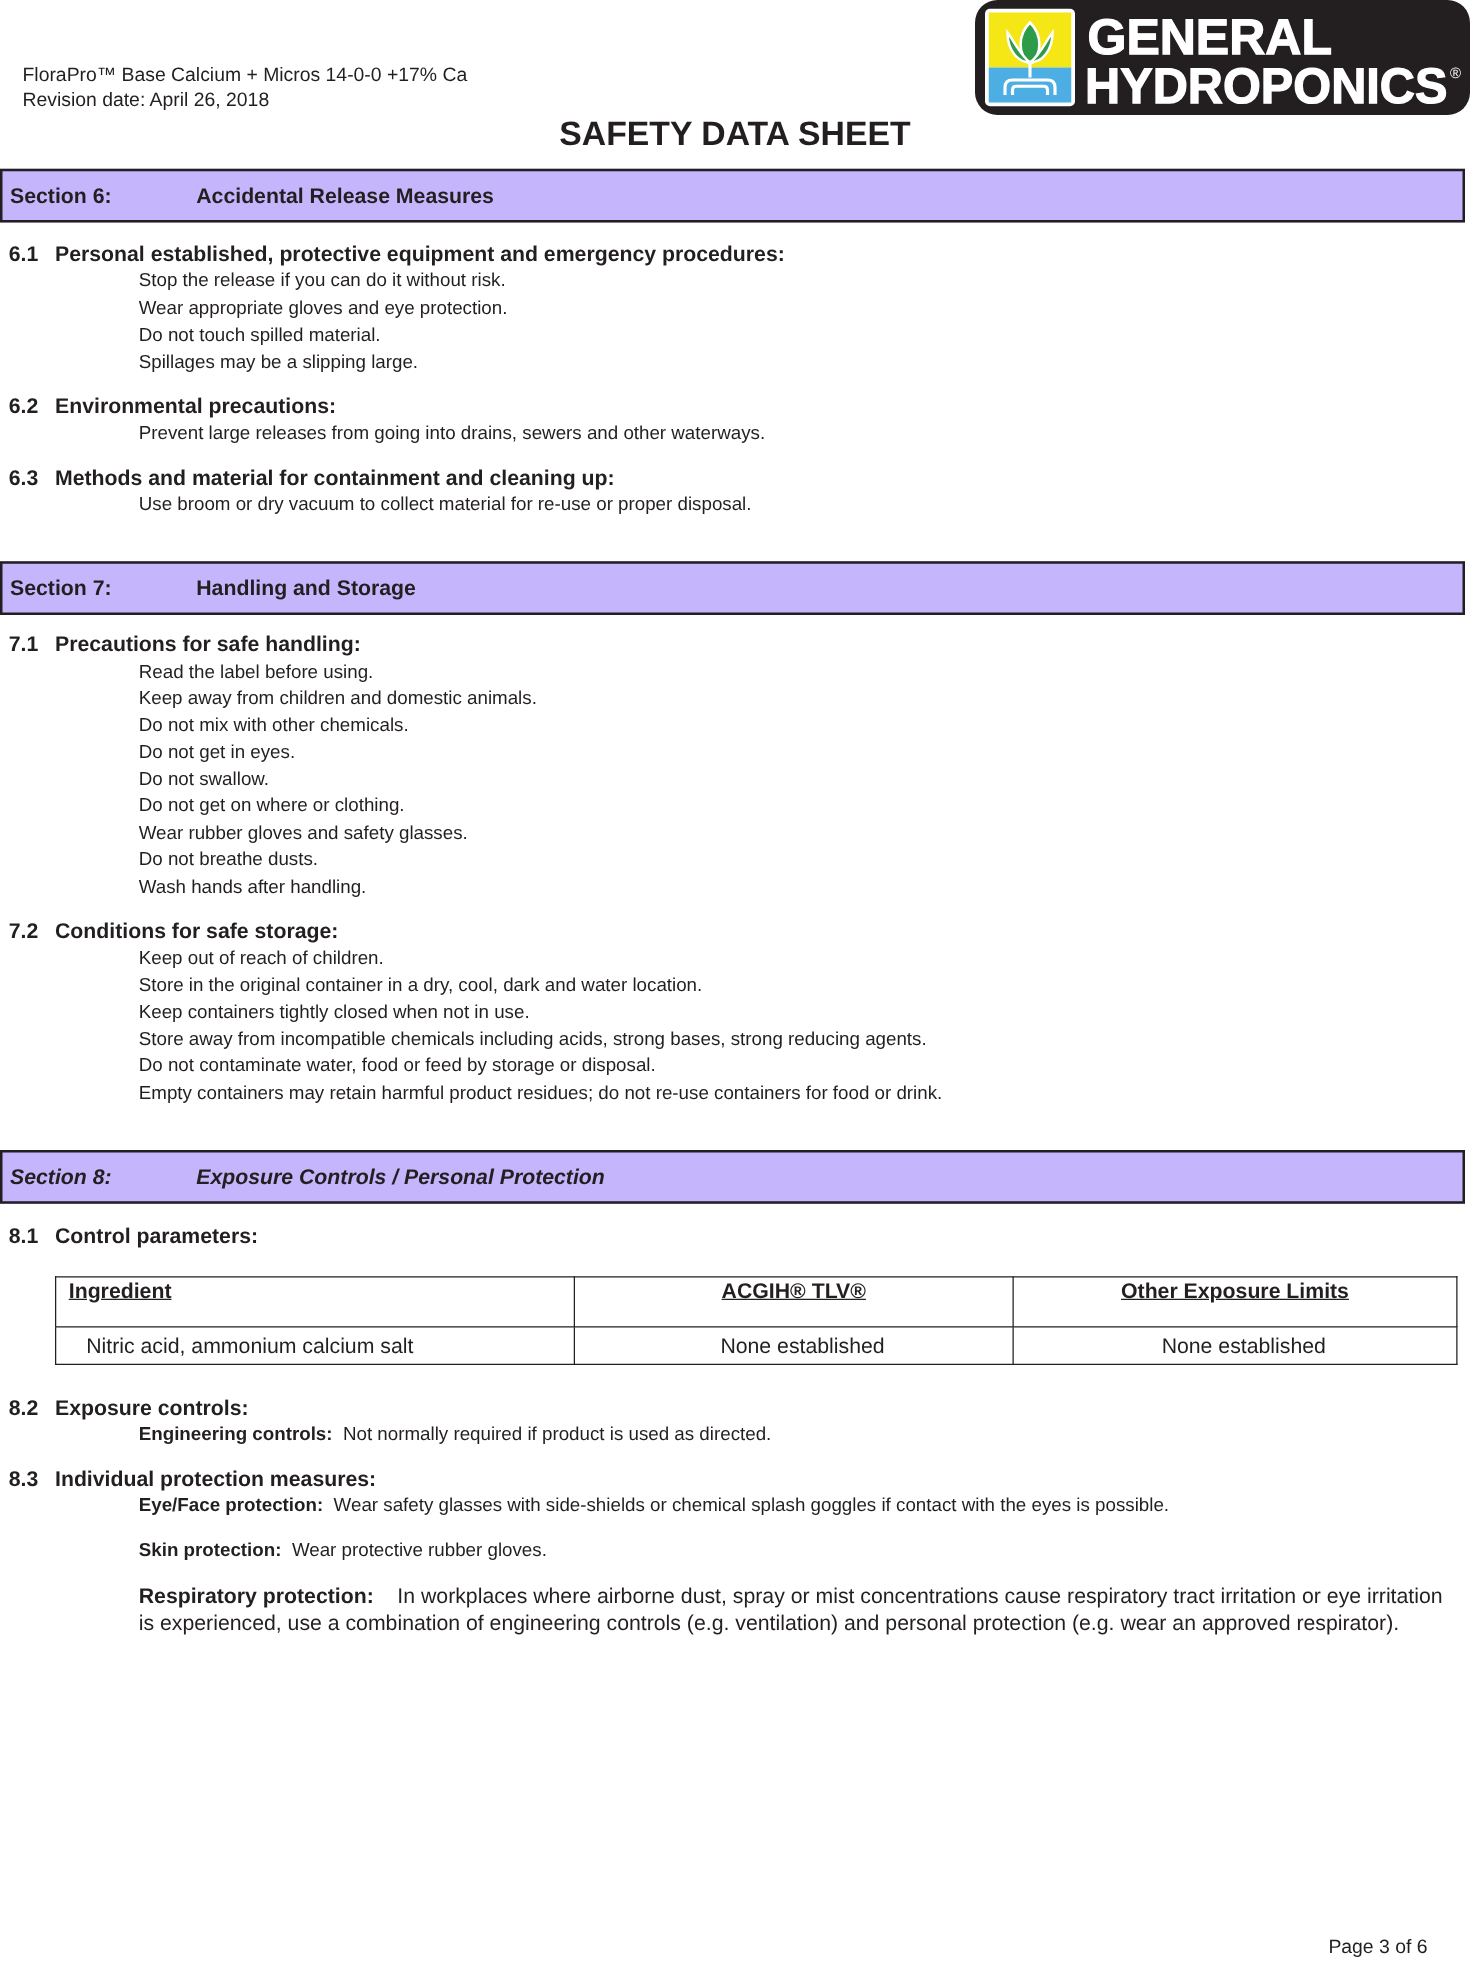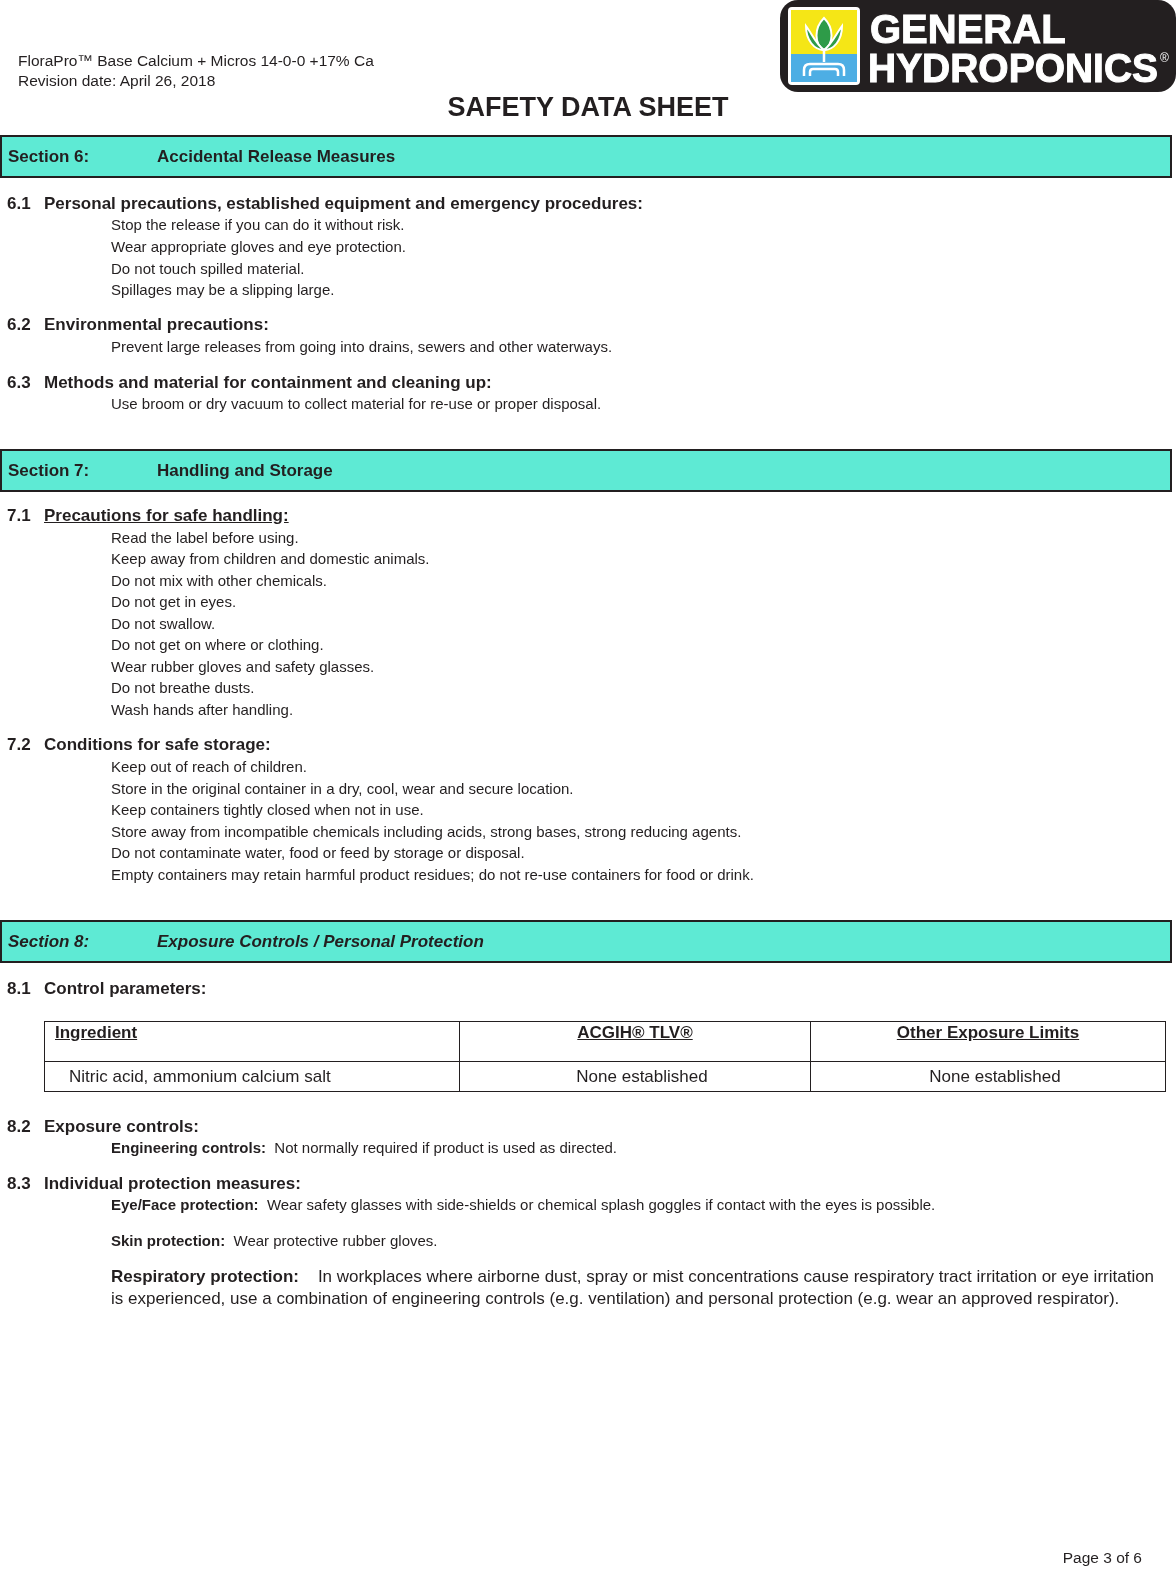--- a/index.html
+++ b/index.html
@@ -7,21 +7,21 @@
     width: 1176px; height: 1575px; position: relative; overflow: hidden;
     font-family: "Liberation Sans", sans-serif; color: #231f20;
   }
   .hdr-product { position: absolute; left: 18px; top: 51px; font-size: 15.5px; line-height: 20px; }
   .hdr-revision { position: absolute; left: 18px; top: 71px; font-size: 15.5px; line-height: 20px; }
   .doc-title { position: absolute; left: 0; width: 1176px; top: 90px; text-align: center; font-size: 27px; font-weight: bold; line-height: 34px; }
   .logo { position: absolute; left: 780px; top: 0px; width: 396px; height: 92px; }
 
   .section-bar {
     position: absolute; left: 0; width: 1168px; height: 39px;
-    background: #5eead4; border: 2px solid #231f20;
+    background: #c4b5fd; border: 2px solid #231f20;
     font-size: 17px; font-weight: bold; line-height: 39px;
   }
   .section-bar .num { position: absolute; left: 6px; }
   .section-bar .name { position: absolute; left: 155px; }
 
   .sub { position: absolute; left: 7px; font-size: 17px; font-weight: bold; line-height: 21px; }
   .sub .n { display: inline-block; width: 37px; }
   .line { position: absolute; left: 111px; font-size: 15px; line-height: 21px; white-space: nowrap; }
   .line b { font-weight: bold; }
   .para { position: absolute; left: 111px; width: 1050px; font-size: 17px; line-height: 22px; }
@@ -63,51 +63,51 @@
   <text x="380" y="62" font-family="Liberation Sans, sans-serif" font-size="12" fill="#ffffff">®</text>
 </svg>
 
 <div class="doc-title">SAFETY DATA SHEET</div>
 
 <div class="section-bar" style="top:135px;">
   <span class="num">Section 6:</span>
   <span class="name">Accidental Release Measures</span>
 </div>
 
-<div class="sub" style="top:193px;"><span class="n">6.1</span><span>Personal precautions, established equipment and emergency procedures:</span></div>
+<div class="sub" style="top:193px;"><span class="n">6.1</span><span>Personal established, protective equipment and emergency procedures:</span></div>
 <div class="line" style="top:214px;">Stop the release if you can do it without risk.</div>
 <div class="line" style="top:236px;">Wear appropriate gloves and eye protection.</div>
 <div class="line" style="top:258px;">Do not touch spilled material.</div>
 <div class="line" style="top:279px;">Spillages may be a slipping large.</div>
 
 <div class="sub" style="top:314px;"><span class="n">6.2</span><span>Environmental precautions:</span></div>
 <div class="line" style="top:336px;">Prevent large releases from going into drains, sewers and other waterways.</div>
 
 <div class="sub" style="top:372px;"><span class="n">6.3</span><span>Methods and material for containment and cleaning up:</span></div>
 <div class="line" style="top:393px;">Use broom or dry vacuum to collect material for re-use or proper disposal.</div>
 
 <div class="section-bar" style="top:449px;">
   <span class="num">Section 7:</span>
   <span class="name">Handling and Storage</span>
 </div>
 
-<div class="sub" style="top:505px;text-decoration:underline;"><span class="n">7.1</span><span>Precautions for safe handling:</span></div>
+<div class="sub" style="top:505px;"><span class="n">7.1</span><span>Precautions for safe handling:</span></div>
 <div class="line" style="top:527px;">Read the label before using.</div>
 <div class="line" style="top:548px;">Keep away from children and domestic animals.</div>
 <div class="line" style="top:570px;">Do not mix with other chemicals.</div>
 <div class="line" style="top:591px;">Do not get in eyes.</div>
 <div class="line" style="top:613px;">Do not swallow.</div>
 <div class="line" style="top:634px;">Do not get on where or clothing.</div>
 <div class="line" style="top:656px;">Wear rubber gloves and safety glasses.</div>
 <div class="line" style="top:677px;">Do not breathe dusts.</div>
 <div class="line" style="top:699px;">Wash hands after handling.</div>
 
 <div class="sub" style="top:734px;"><span class="n">7.2</span><span>Conditions for safe storage:</span></div>
 <div class="line" style="top:756px;">Keep out of reach of children.</div>
-<div class="line" style="top:778px;">Store in the original container in a dry, cool, wear and secure location.</div>
+<div class="line" style="top:778px;">Store in the original container in a dry, cool, dark and water location.</div>
 <div class="line" style="top:799px;">Keep containers tightly closed when not in use.</div>
 <div class="line" style="top:821px;">Store away from incompatible chemicals including acids, strong bases, strong reducing agents.</div>
 <div class="line" style="top:842px;">Do not contaminate water, food or feed by storage or disposal.</div>
 <div class="line" style="top:864px;">Empty containers may retain harmful product residues; do not re-use containers for food or drink.</div>
 
 <div class="section-bar" style="top:920px;font-style:italic;">
   <span class="num">Section 8:</span>
   <span class="name">Exposure Controls / Personal Protection</span>
 </div>
 

